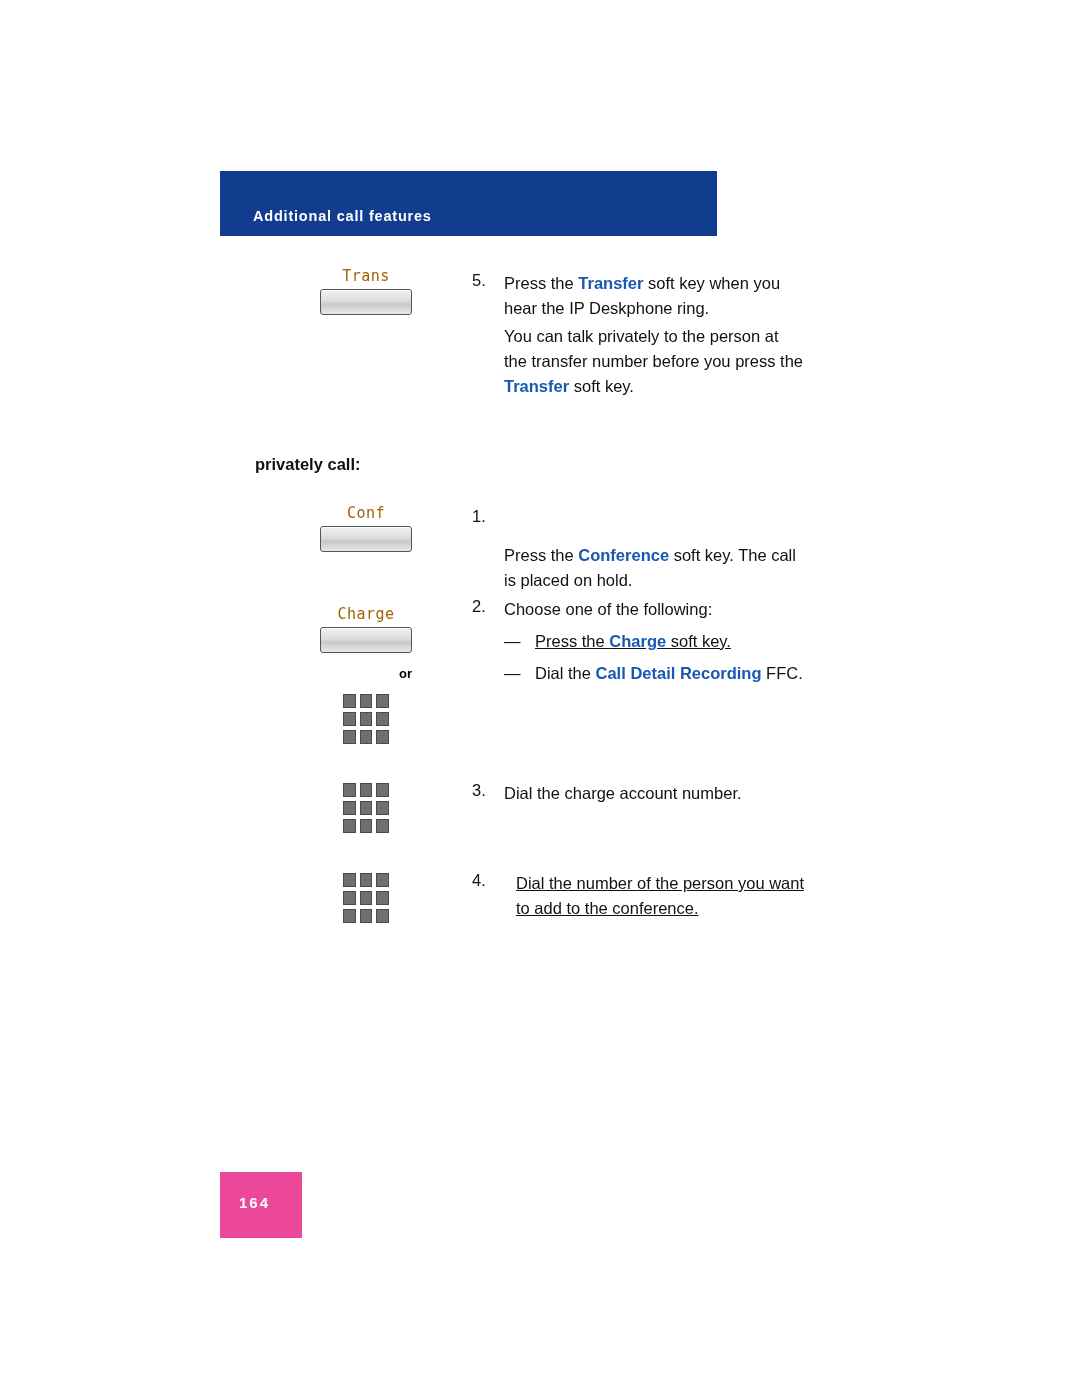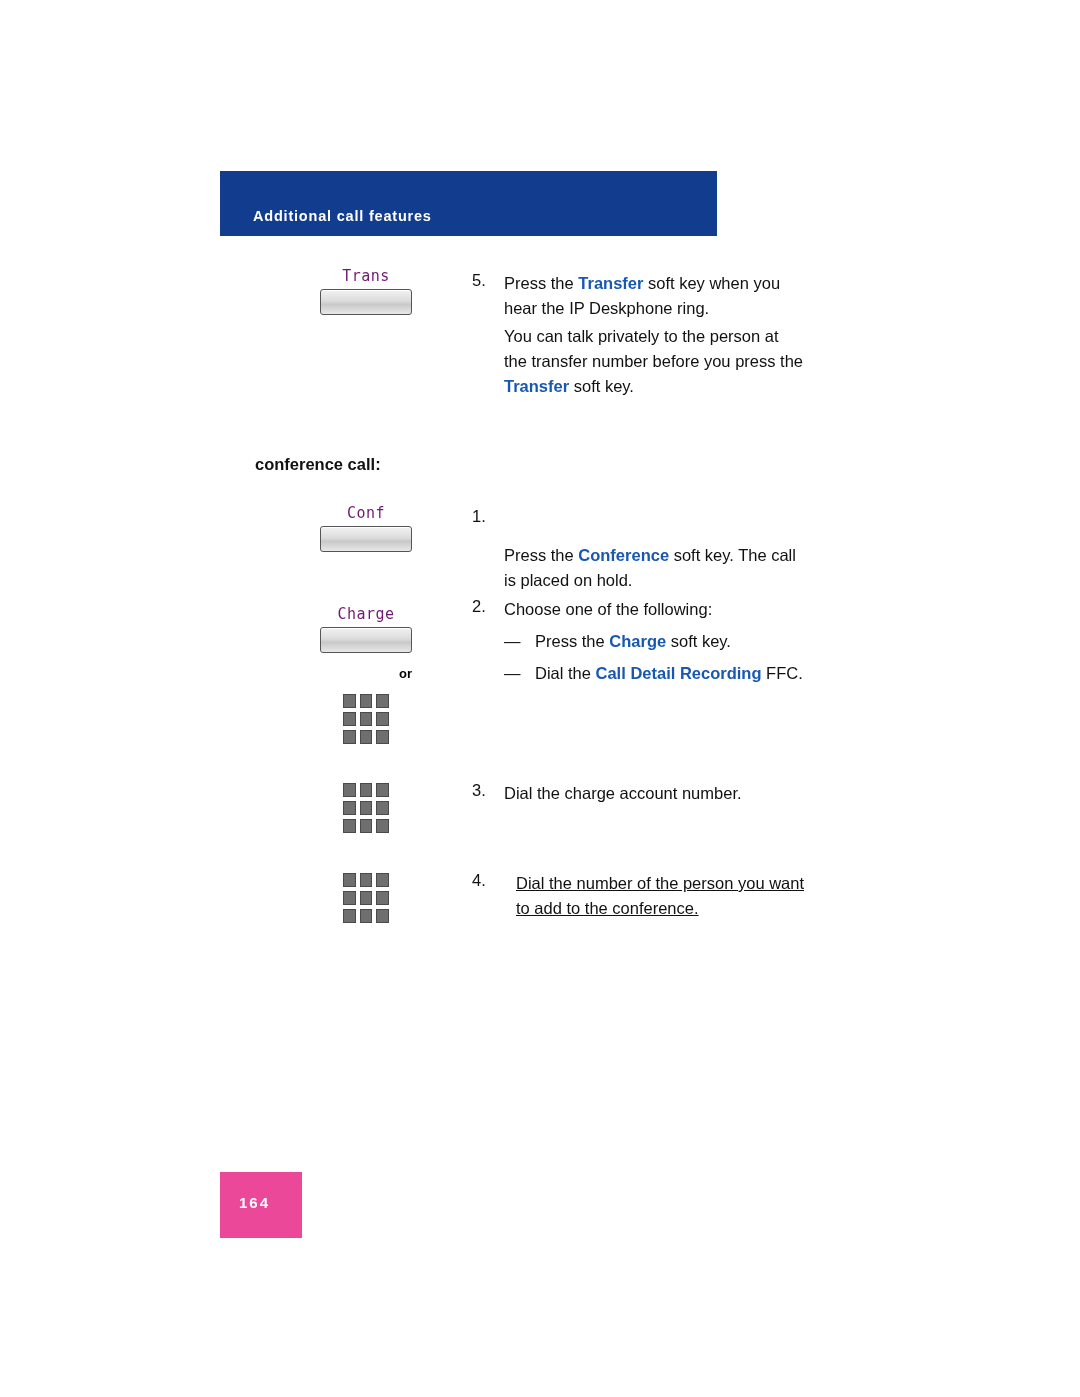--- a/index.html
+++ b/index.html
@@ -49,21 +49,21 @@
   }
 
   
   .softkey {
     width: 92px;
     text-align: center;
   }
   .softkey-label {
     font-family: "DejaVu Sans Mono", monospace;
     font-size: 15px;
-    color: #701a75;
+    color: #a16207;
     letter-spacing: 0.5px;
     line-height: 1.1;
     margin-bottom: 4px;
   }
   .softkey-btn {
     width: 90px;
     height: 24px;
     border: 1.5px solid #555;
     border-radius: 3px;
     background: linear-gradient(to bottom, #f2f2f2 0%, #dcdcdc 45%, #c9c9c9 60%, #e8e8e8 100%);
@@ -166,21 +166,21 @@
   </div>
 
   <div class="para" style="left:504px; top:324px; width:360px;">
     <span>You can talk privately to the person at</span><br>
     <span>the transfer number before you press the</span><br>
     <span class="blue">Transfer</span><span> soft key.</span>
   </div>
 
   <div class="bold-head" style="left:255px; top:427px; width:640px;">
     <br>
-    <span>conference call:</span>
+    <span>privately call:</span>
   </div>
 
   <div class="step-row" style="left:320px; top:505px;">
     <div class="softkey">
       <div class="softkey-label">Conf</div>
       <div class="softkey-btn"></div>
     </div>
   </div>
 
   <div class="num" style="left:472px; top:507px;">1.</div>
@@ -217,21 +217,21 @@
       </div>
     </div>
   </div>
 
   <div class="num" style="left:472px; top:597px;">2.</div>
   <div class="para" style="left:504px; top:597px; width:380px;">
     <span>Choose one of the following:</span>
   </div>
 
   <div class="dash" style="left:504px; top:629px;">—</div>
-  <div class="para" style="left:535px; top:629px; width:380px;">
+  <div class="para" style="left:535px; top:629px; width:380px;text-decoration:underline;">
     <span>Press the </span><span class="blue">Charge</span><span> soft key.</span>
   </div>
 
   <div class="dash" style="left:504px; top:661px;">—</div>
   <div class="para" style="left:535px; top:661px; width:400px;">
     <span>Dial the </span><span class="blue">Call Detail Recording</span><span> FFC.</span>
   </div>
 
   <div class="step-row" style="left:343px; top:783px;">
     <div class="keypad">

